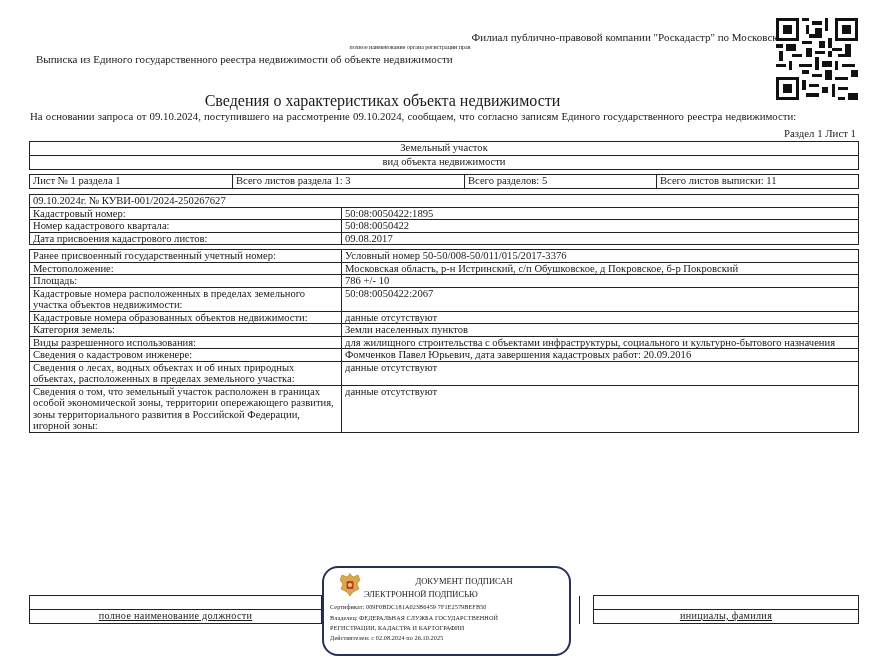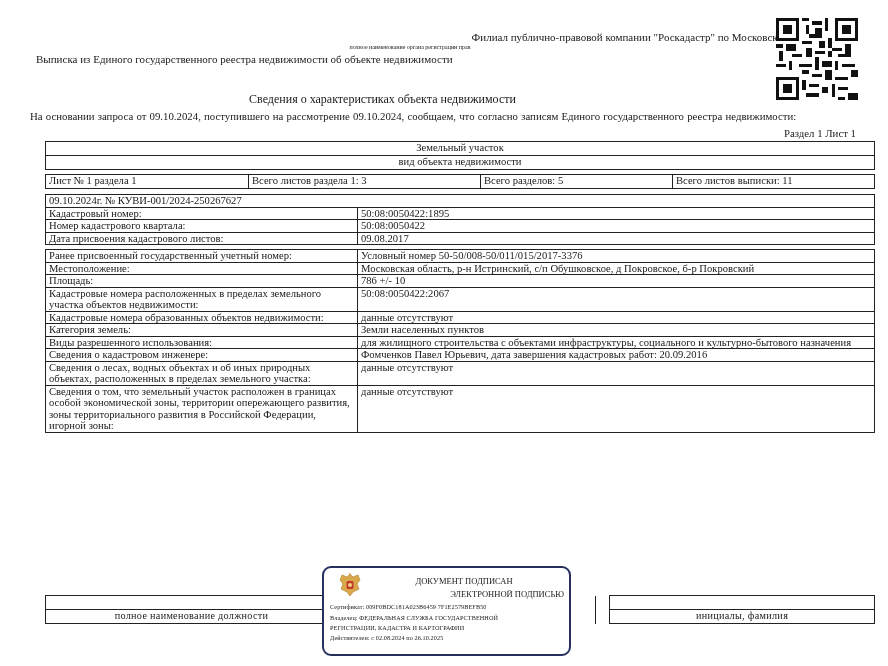--- a/index.html
+++ b/index.html
@@ -6,49 +6,49 @@
   body {
     width: 888px; height: 666px; position: relative; overflow: hidden;
     font-family: "Liberation Serif", "DejaVu Serif", serif;
     color: #1a1a1a; font-size: 10.6px;
   }
   .abs { position: absolute; }
   #org-name { left: 8px; width: 820px; top: 31px; font-size: 11px; text-align:right; }
   #org-sub { left: 0; width: 820px; top: 44px; font-size: 6px; text-align:center; }
   #doc-title { left: 0; width: 820px; top: 53px; font-size: 11px; text-align:left;margin-left:36px; }
   #qr { left: 776px; top: 18px; width: 82px; height: 82px; }
-  #section-heading { left: 0; width: 765px; top: 92px; font-size: 12px; text-align:center; }
+  #section-heading { left: 0; width: 765px; top: 92px; font-size: 16px; text-align:center; }
   #request-line { left: 30px; top: 110px; font-size: 10.8px; white-space: nowrap; word-spacing: 0.5px; }
   #razdel-list { right: 32px; top: 127px; font-size: 10.8px; }
 
-  table { border-collapse: collapse; position: absolute; margin-left: 16px; }
+  table { border-collapse: collapse; position: absolute; }
   td { border: 1.2px solid #222; padding: 0 3px; line-height: 11.5px; vertical-align: top; font-size: 10.6px; }
 
   #t-type { left: 29px; top: 141px; width: 830px; }
   #t-type td { text-align: center; height: 13px; }
 
   #t-sheets { left: 29px; top: 174px; width: 830px; }
   #t-sheets td { text-align: left; height: 13px; }
 
   #t-main { left: 29px; top: 194px; width: 830px; table-layout: fixed; }
   #t-main td.lbl { width: 306px; }
   #t-main td.val { width: 512px; }
   #t-main .gap td { border-left: none; border-right: none; height: 4px; padding: 0; }
 
-  #t-sign { left: 29px; top: 595px; width: 830px; table-layout: fixed; }
+  #t-sign { left: 29px; top: 595px; width: 830px; table-layout: fixed; text-decoration: underline; }
   #t-sign td { height: 13px; text-align: center; font-size: 10.2px; letter-spacing: 0.3px; }
 
   #stamp {
     left: 322px; top: 566px; width: 245px; height: 86px;
-    border: 2px solid #27305c; border-radius: 9px; background: #fff;
+    border: 2px solid #27305c; border-radius: 16px; background: #fff;
     font-size: 7.6px; color: #222;
   }
   #stamp-emblem { left: 14px; top: 4px; width: 24px; height: 26px; }
   #stamp-title1 { left: 40px; width: 200px; top: 8px; text-align: center; font-size: 8.5px; }
-  #stamp-title2 { left: 40px; width: 200px; top: 21px; text-align: right; font-size: 8.5px; }
+  #stamp-title2 { left: 40px; width: 200px; top: 21px; text-align: left; font-size: 8.5px; }
   .stamp-line { left: 6px; width: 232px; font-size: 6.2px; white-space: nowrap; letter-spacing: 0.1px; }
   #stamp-cert { top: 35px; }
   #stamp-owner { top: 46px; }
   #stamp-owner2 { top: 56px; }
   #stamp-valid { top: 66px; }
 </style>
 </head>
 <body>
 
 <div id="org-name" class="abs">Филиал публично-правовой компании "Роскадастр" по Московской области</div>

